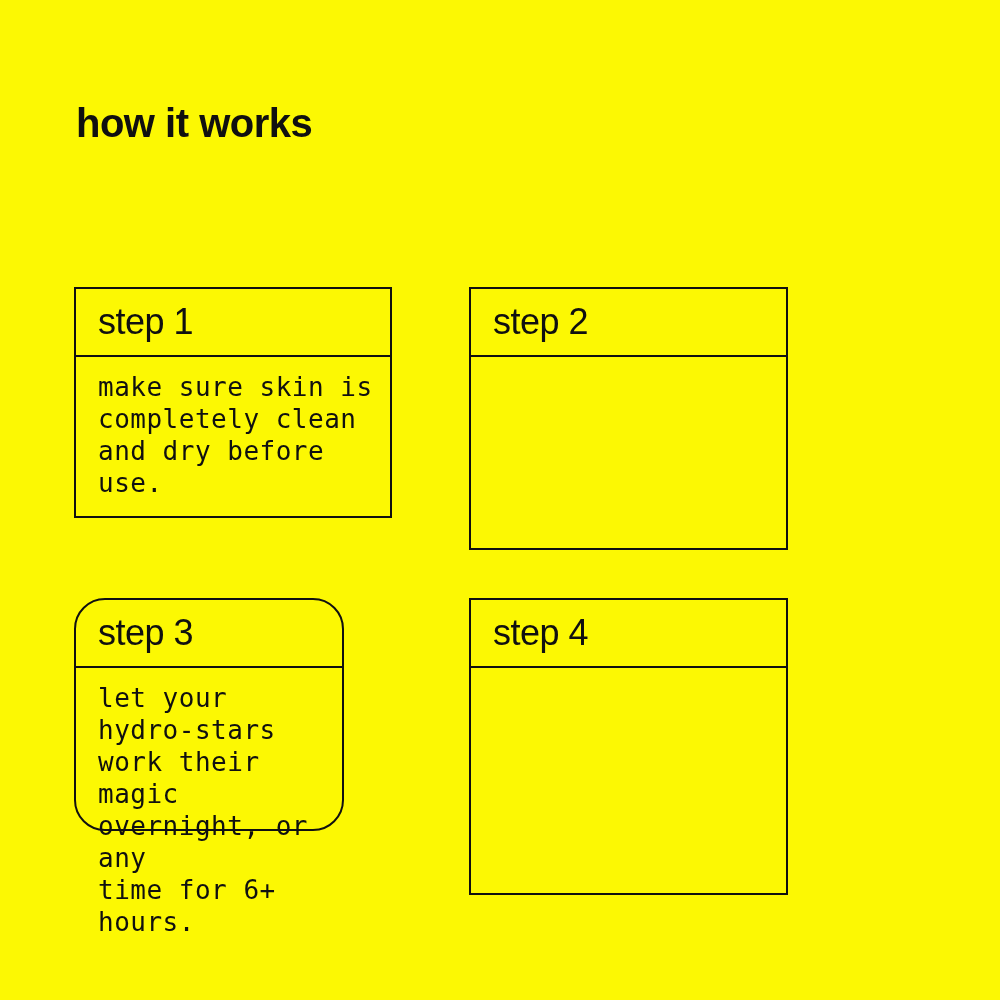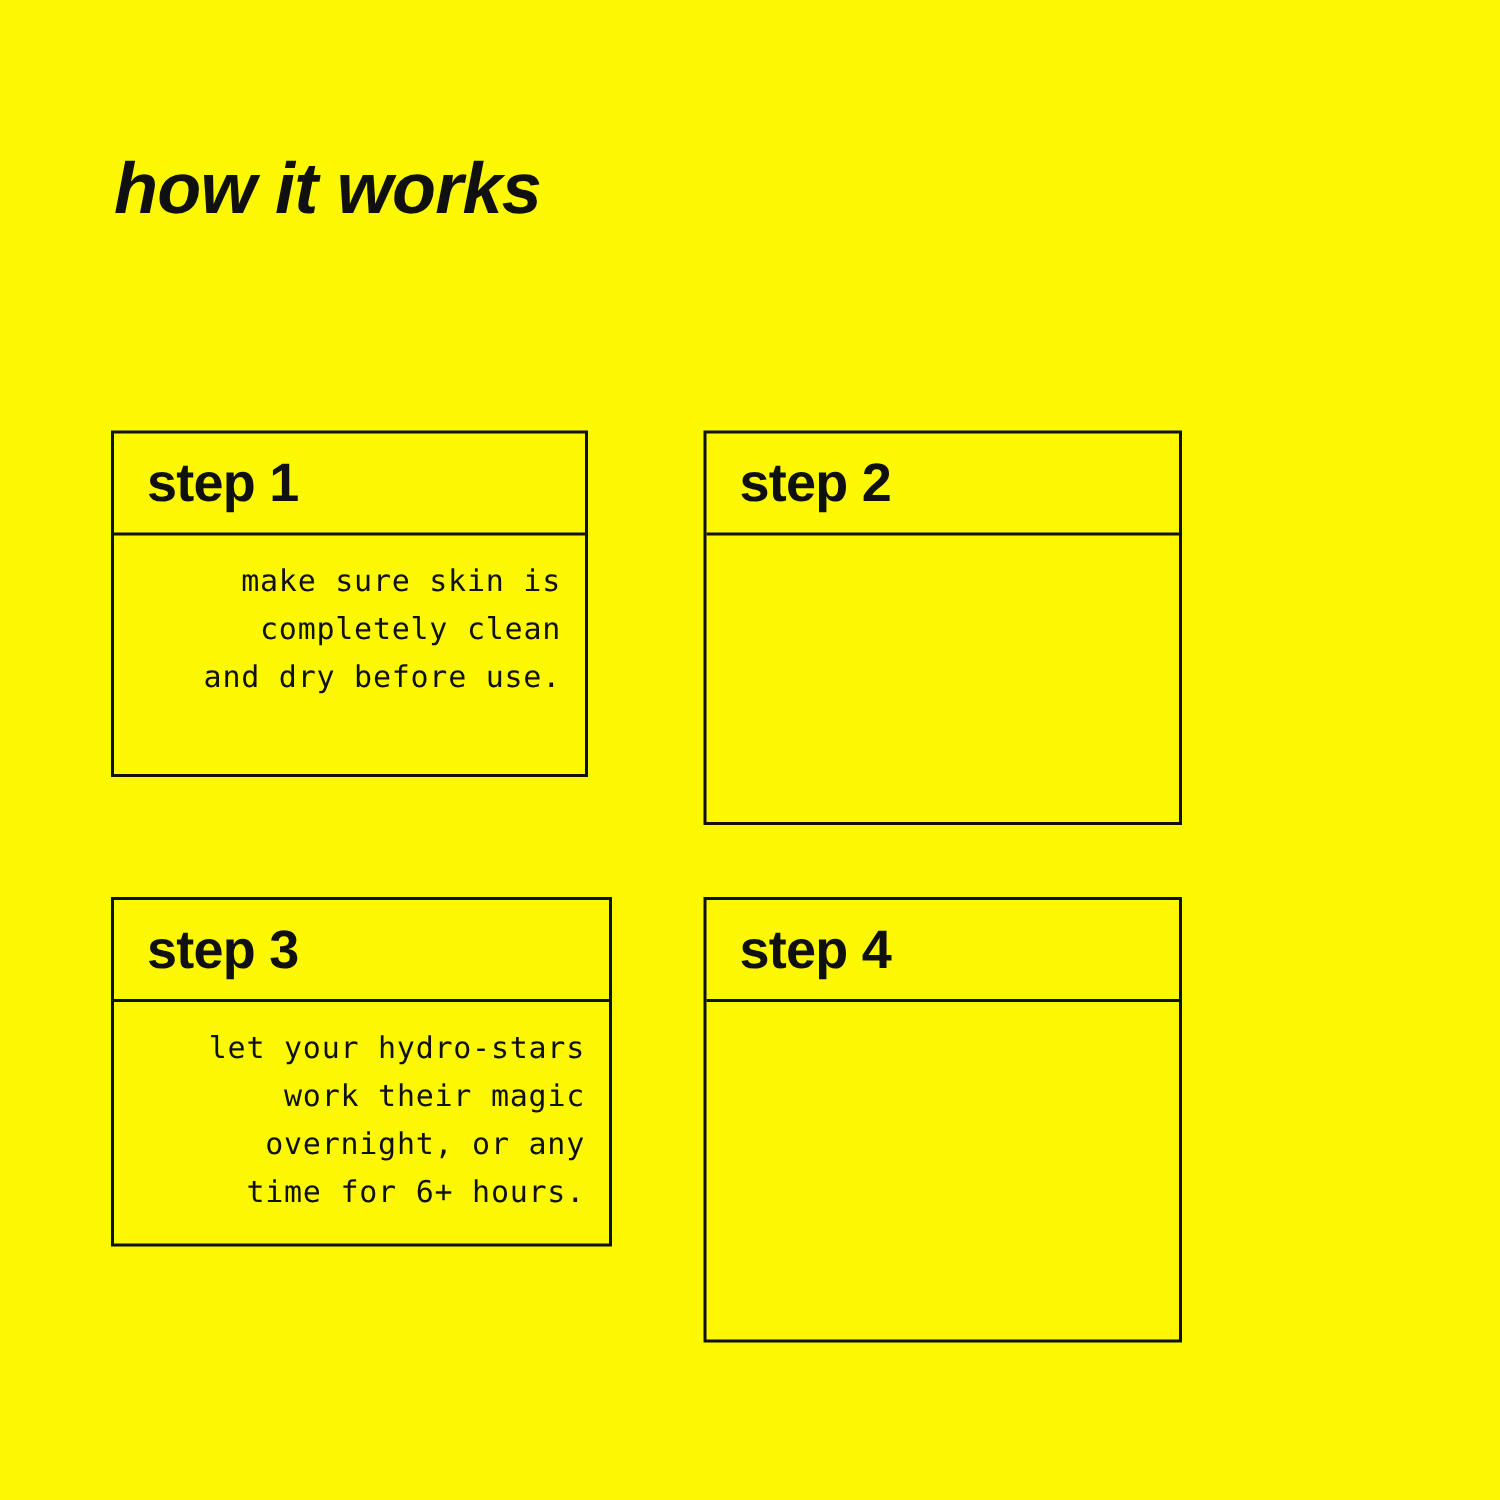--- a/index.html
+++ b/index.html
@@ -17,61 +17,59 @@
     position: relative;
     width: 1000px;
     height: 1000px;
     background: var(--bg);
     overflow: hidden;
   }
   .title {
     position: absolute;
     left: 76px;
     top: 103px;
-    font-size: 48px;
+    font-size: 40px;
     font-weight: 700;
     letter-spacing: -0.5px;
     line-height: 1;
     color: var(--ink);
-    font-style: italic;
   }
   .step-card {
     position: absolute;
     border: 2px solid var(--ink);
     background: var(--bg);
     display: flex;
     flex-direction: column;
   }
   .pos-tl { left: 74px;  top: 287px; width: 318px; height: 231px; }
   .pos-tr { left: 469px; top: 287px; width: 319px; height: 263px; }
-  .pos-bl { left: 74px;  top: 598px; width: 334px; height: 233px; }
+  .pos-bl { left: 74px;  top: 598px; width: 270px; height: 233px; border-radius: 31px; }
   .pos-br { left: 469px; top: 598px; width: 319px; height: 297px; }
   .step-header {
     height: 68px;
     flex: 0 0 68px;
     border-bottom: 2px solid var(--ink);
     display: flex;
     align-items: center;
     padding-left: 22px;
   }
   .step-label {
     font-size: 36px;
-    font-weight: 700;
+    font-weight: 400;
     letter-spacing: -0.5px;
     line-height: 1;
   }
   .step-body {
     padding: 14px 16px 0 22px;
     font-family: "DejaVu Sans Mono", monospace;
-    font-size: 20px;
+    font-size: 26px;
     line-height: 32px;
     letter-spacing: 0.5px;
     white-space: pre-line;
     color: var(--ink);
-    text-align: right;
   }
 </style>
 </head>
 <body>
 
 <div class="canvas">
 
   <h1 class="title">how it works</h1>
 
   <section class="step-card pos-tl">

